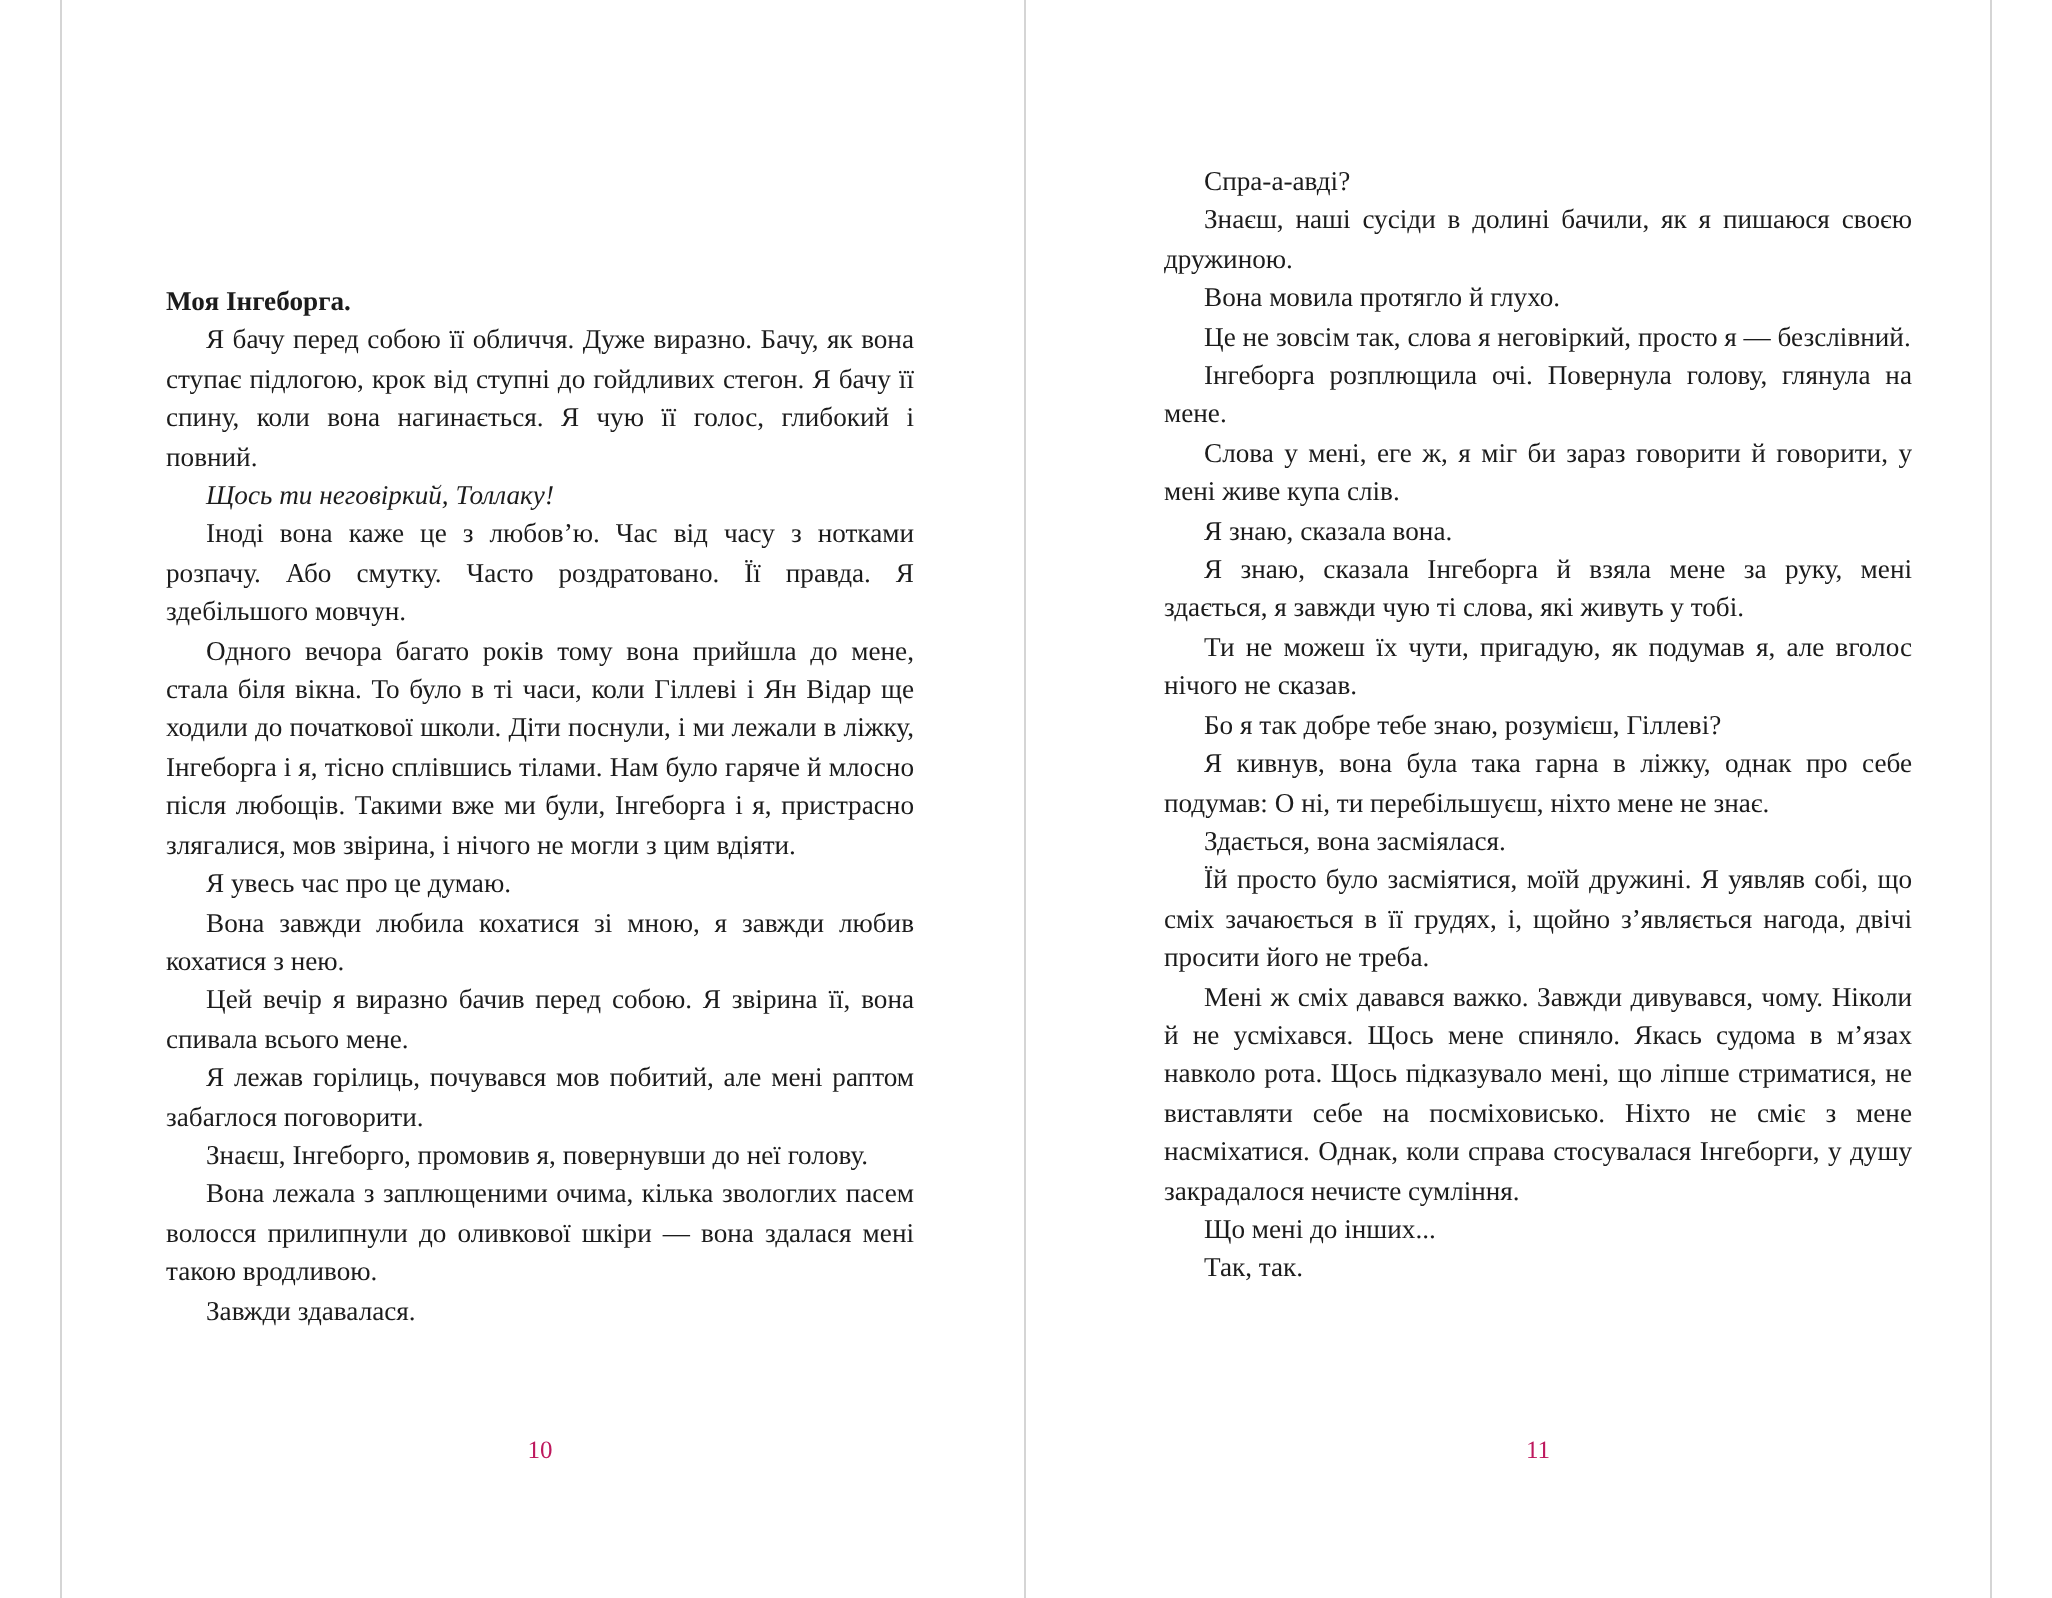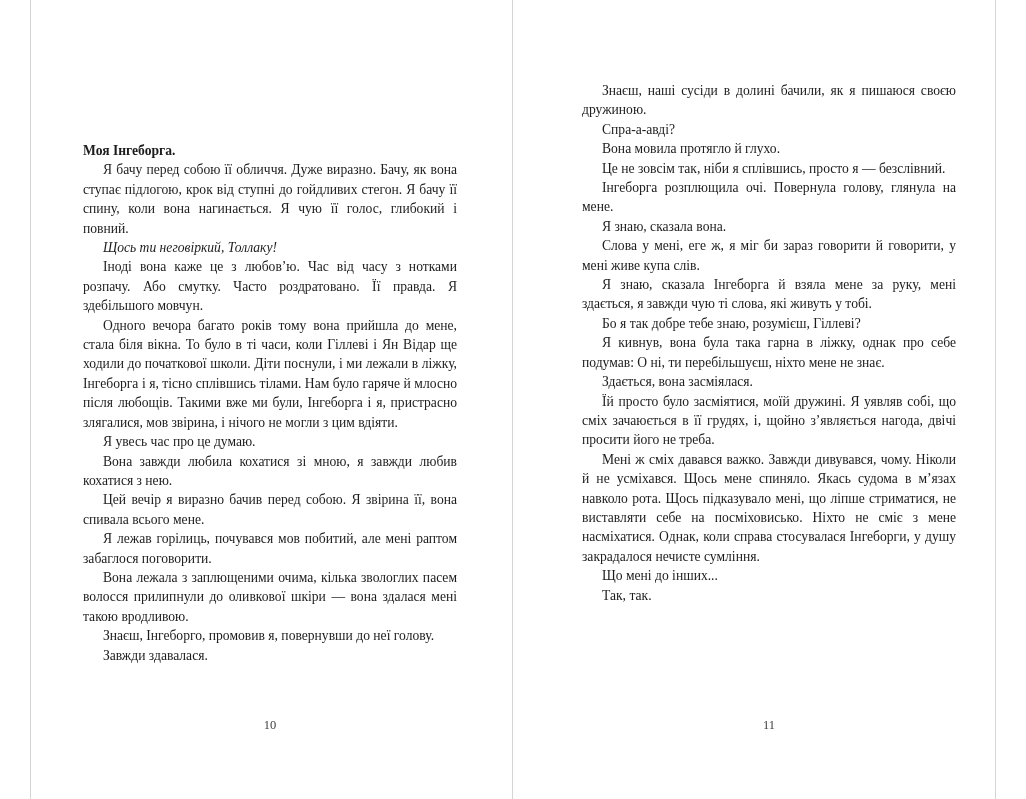--- a/index.html
+++ b/index.html
@@ -60,58 +60,59 @@
   }
   .text-block p.italic {
     font-style: italic;
   }
   .page-number {
     position: absolute;
     top: 718px;
     width: 374px;
     text-align: center;
     font-size: 12.5px;
-    color: #404040;
+    color: #be185d;
   }
   .page-left .page-number { left: 52px; }
   .page-right .page-number { left: 69px; }
 </style>
 </head>
 <body>
 
 <div class="book-spread">
 
   <div class="page page-left">
     <div class="text-block">
       <p class="heading">Моя Інгеборга.</p>
       <p>Я бачу перед собою її обличчя. Дуже виразно. Бачу, як вона ступає підлогою, крок від ступні до гойдливих стегон. Я бачу її спину, коли вона нагинається. Я чую її голос, глибокий і повний.</p>
       <p class="italic">Щось ти неговіркий, Толлаку!</p>
       <p>Іноді вона каже це з любов’ю. Час від часу з нотками розпачу. Або смутку. Часто роздратовано. Її правда. Я здебільшого мовчун.</p>
       <p>Одного вечора багато років тому вона прийшла до мене, стала біля вікна. То було в ті часи, коли Гіллеві і Ян Відар ще ходили до початкової школи. Діти поснули, і ми лежали в ліжку, Інгеборга і я, тісно сплівшись тілами. Нам було гаряче й млосно після любощів. Такими вже ми були, Інгеборга і я, пристрасно злягалися, мов звірина, і нічого не могли з цим вдіяти.</p>
       <p>Я увесь час про це думаю.</p>
       <p>Вона завжди любила кохатися зі мною, я завжди любив кохатися з нею.</p>
       <p>Цей вечір я виразно бачив перед собою. Я звірина її, вона спивала всього мене.</p>
       <p>Я лежав горілиць, почувався мов побитий, але мені раптом забаглося поговорити.</p>
+      <p>Знаєш, Інгеборго, промовив я, повернувши до неї голову.</p>
       <p>Вона лежала з заплющеними очима, кілька звологлих пасем волосся прилипнули до оливкової шкіри — вона здалася мені такою вродливою.</p>
-      <p>Знаєш, Інгеборго, промовив я, повернувши до неї голову.</p>
       <p>Завжди здавалася.</p>
     </div>
     <div class="page-number">10</div>
   </div>
 
   <div class="page page-right">
     <div class="text-block">
+      <p>Спра-а-авді?</p>
       <p>Знаєш, наші сусіди в долині бачили, як я пишаюся своєю дружиною.</p>
-      <p>Спра-а-авді?</p>
       <p>Вона мовила протягло й глухо.</p>
-      <p>Це не зовсім так, ніби я сплівшись, просто я — безслівний.</p>
+      <p>Це не зовсім так, слова я неговіркий, просто я — безслівний.</p>
       <p>Інгеборга розплющила очі. Повернула голову, глянула на мене.</p>
+      <p>Слова у мені, еге ж, я міг би зараз говорити й говорити, у мені живе купа слів.</p>
       <p>Я знаю, сказала вона.</p>
-      <p>Слова у мені, еге ж, я міг би зараз говорити й говорити, у мені живе купа слів.</p>
       <p>Я знаю, сказала Інгеборга й взяла мене за руку, мені здається, я завжди чую ті слова, які живуть у тобі.</p>
+      <p>Ти не можеш їх чути, пригадую, як подумав я, але вголос нічого не сказав.</p>
       <p>Бо я так добре тебе знаю, розумієш, Гіллеві?</p>
       <p>Я кивнув, вона була така гарна в ліжку, однак про себе подумав: О ні, ти перебільшуєш, ніхто мене не знає.</p>
       <p>Здається, вона засміялася.</p>
       <p>Їй просто було засміятися, моїй дружині. Я уявляв собі, що сміх зачаюється в її грудях, і, щойно з’являється нагода, двічі просити його не треба.</p>
       <p>Мені ж сміх давався важко. Завжди дивувався, чому. Ніколи й не усміхався. Щось мене спиняло. Якась судома в м’язах навколо рота. Щось підказувало мені, що ліпше стриматися, не виставляти себе на посміховисько. Ніхто не сміє з мене насміхатися. Однак, коли справа стосувалася Інгеборги, у душу закрадалося нечисте сумління.</p>
       <p>Що мені до інших...</p>
       <p>Так, так.</p>
     </div>
     <div class="page-number">11</div>
   </div>

